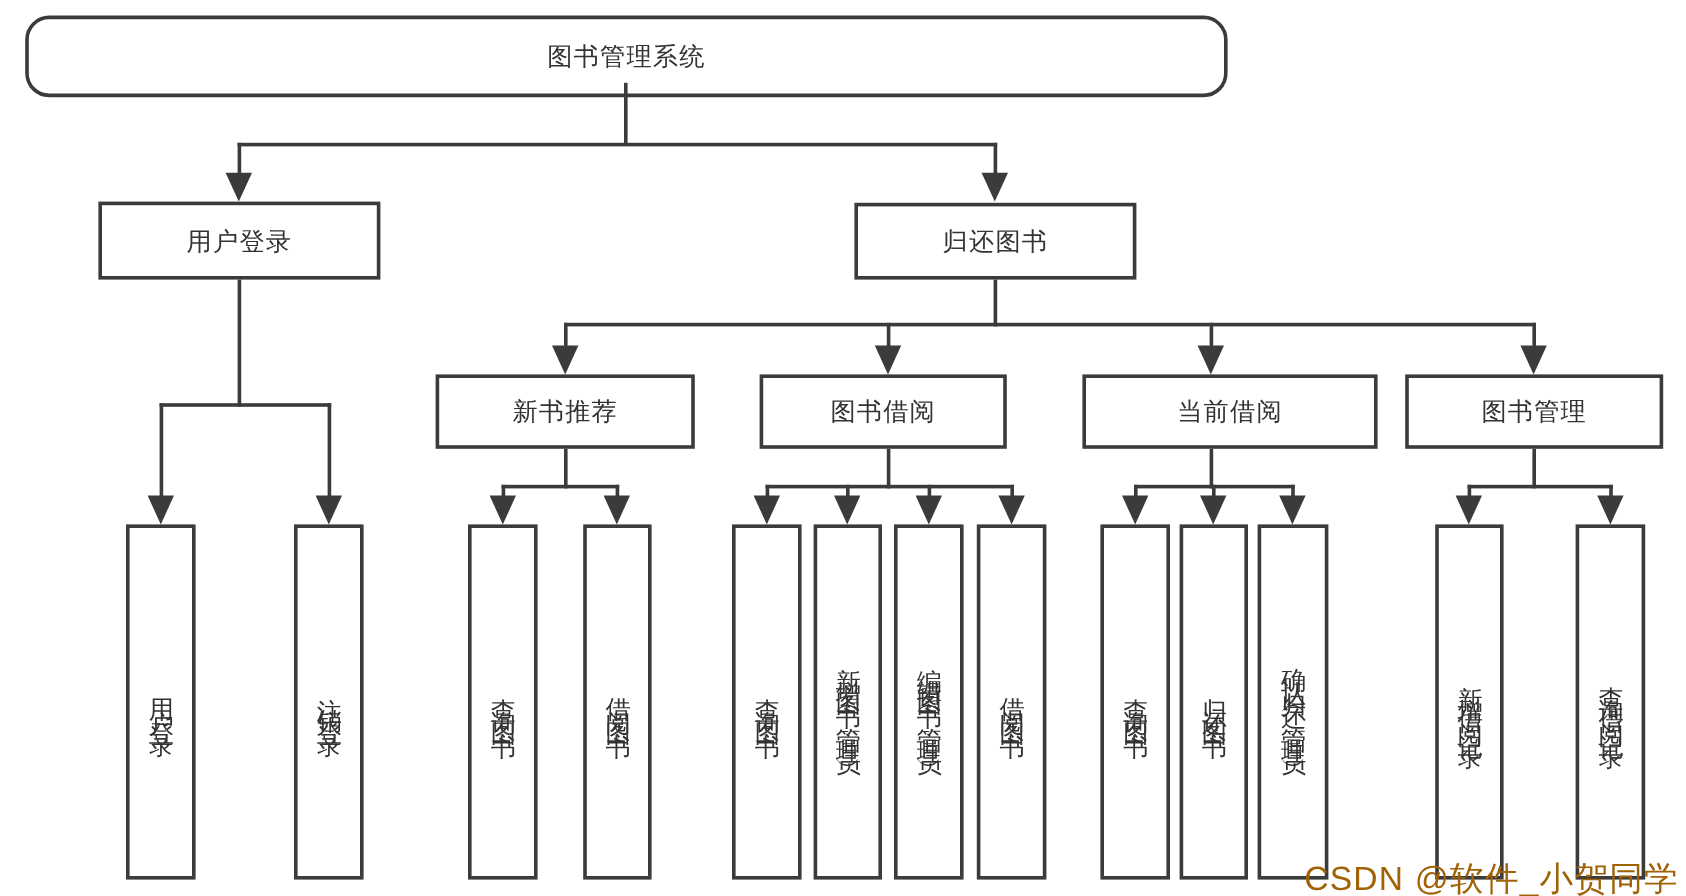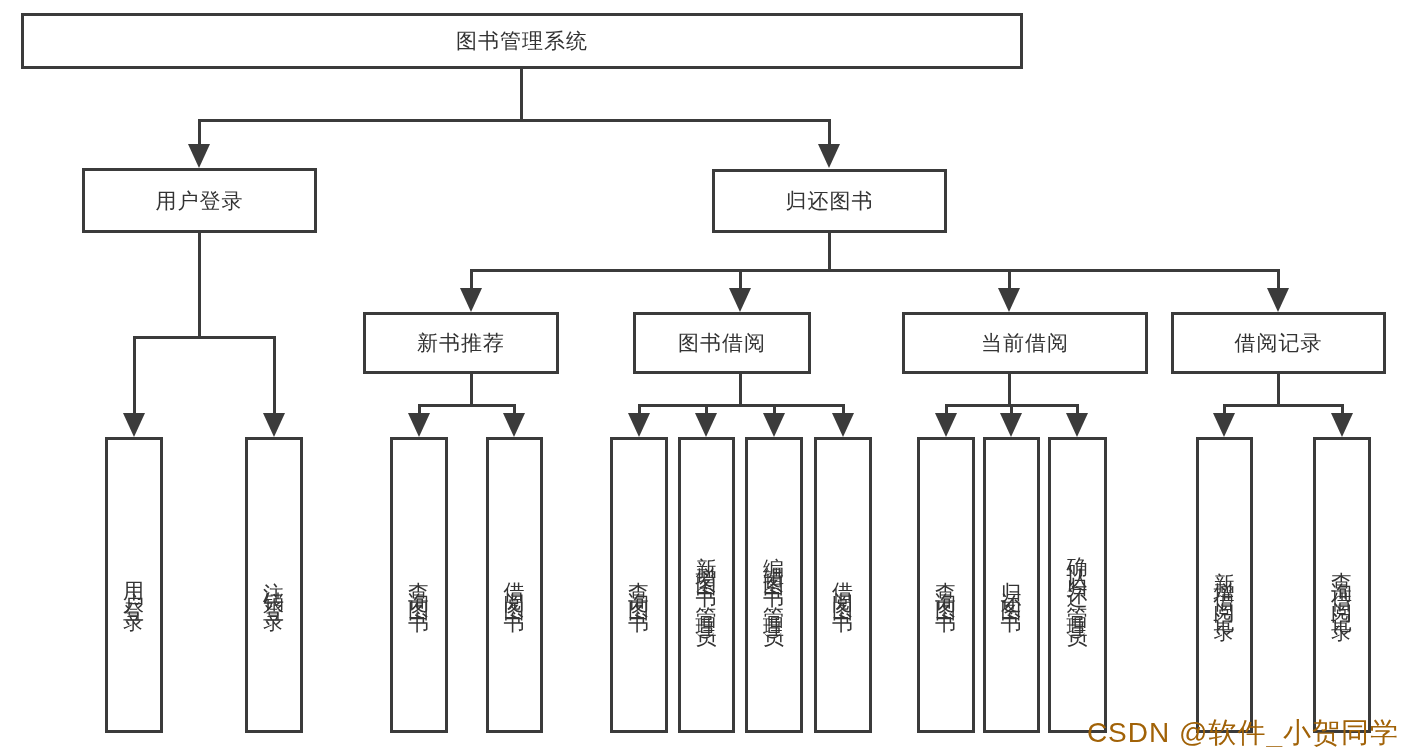--- a/index.html
+++ b/index.html
@@ -26,46 +26,46 @@
   .watermark{
     position:absolute;top:714px;right:6px;font-size:28px;color:#a16207;
     letter-spacing:1px;white-space:nowrap;
   }
 </style>
 </head>
 <body>
 
 <div class="canvas">
 
-  <div class="box" style="left:21px;top:13px;width:1002px;height:56px;">
+  <div class="box" style="left:21px;top:13px;width:1002px;height:68px;border-radius:20px;">
     <span class="hlabel">图书管理系统</span>
   </div>
 
   <div class="box" style="left:82px;top:168px;width:235px;height:65px;">
     <span class="hlabel">用户登录</span>
   </div>
 
   <div class="box" style="left:712px;top:169px;width:235px;height:64px;">
     <span class="hlabel">归还图书</span>
   </div>
 
-  <div class="box" style="left:363px;top:312px;width:196px;height:62px;">
+  <div class="box" style="left:363px;top:312px;width:216px;height:62px;">
     <span class="hlabel">新书推荐</span>
   </div>
 
-  <div class="box" style="left:633px;top:312px;width:178px;height:62px;">
+  <div class="box" style="left:633px;top:312px;width:206px;height:62px;">
     <span class="hlabel">图书借阅</span>
   </div>
 
   <div class="box" style="left:902px;top:312px;width:246px;height:62px;">
     <span class="hlabel">当前借阅</span>
   </div>
 
   <div class="box" style="left:1171px;top:312px;width:215px;height:62px;">
-    <span class="hlabel">借阅记录</span>
+    <span class="hlabel">图书管理</span>
   </div>
 
   <div class="box leaf" style="left:105px;top:437px;width:58px;height:296px;">
     <span class="vlabel">用户登录</span>
   </div>
 
   <div class="box leaf" style="left:245px;top:437px;width:58px;height:296px;">
     <span class="vlabel">注销登录</span>
   </div>
 

